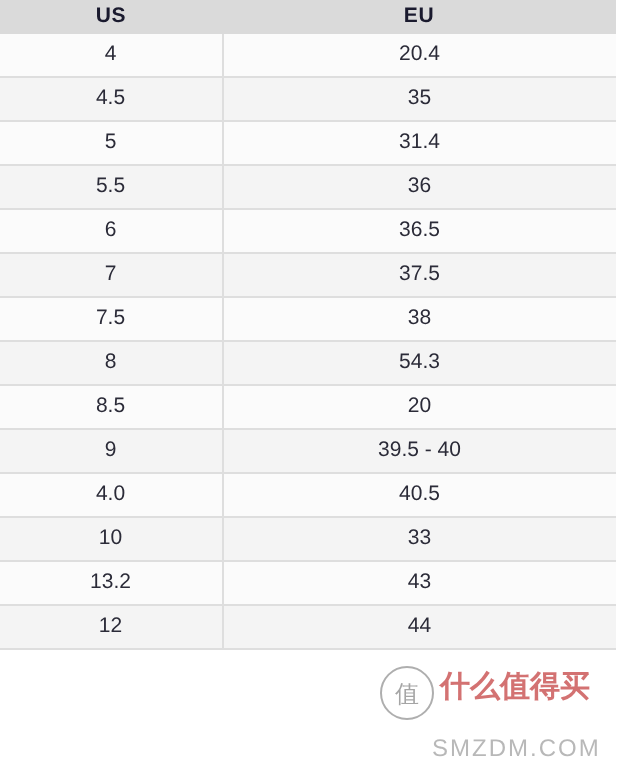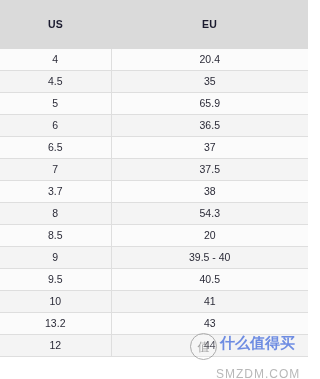--- a/index.html
+++ b/index.html
@@ -24,21 +24,21 @@
   #size-chart-table col.col-us { width: 111px; }
   #size-chart-table col.col-eu { width: 197px; }
 
   thead th {
     background: #dadada;
     color: #1a1a2e;
     font-size: 10.5px;
     font-weight: bold;
     height: 17px;
     line-height: 17px;
-    padding: 16px;
+    padding: 0;
     text-align: center;
     border: none;
     letter-spacing: 0.3px;
   }
 
   tbody td {
     height: 21px;
     line-height: 21px;
     padding: 0;
     text-align: center;
@@ -86,21 +86,21 @@
     color: #6f6f6f;
     line-height: 1;
     font-family: "DejaVu Sans", sans-serif;
   }
   #watermark .wm-cn {
     position: absolute;
     left: 30px;
     top: 0px;
     font-size: 15px;
     font-weight: bold;
-    color: #1d4ed8;
+    color: #b91c1c;
     letter-spacing: 0px;
     line-height: 20px;
     font-family: "DejaVu Sans", sans-serif;
     white-space: nowrap;
   }
   #watermark .wm-com {
     position: absolute;
     left: 26px;
     top: 22px;
     font-size: 12px;
@@ -130,57 +130,57 @@
   <tr>
         <td class="cell-us">4</td>
         <td class="cell-eu">20.4</td>
       </tr>
       <tr>
         <td class="cell-us">4.5</td>
         <td class="cell-eu">35</td>
       </tr>
       <tr>
         <td class="cell-us">5</td>
-        <td class="cell-eu">65.9</td>
+        <td class="cell-eu">31.4</td>
+      </tr>
+      <tr>
+        <td class="cell-us">5.5</td>
+        <td class="cell-eu">36</td>
       </tr>
       <tr>
         <td class="cell-us">6</td>
         <td class="cell-eu">36.5</td>
       </tr>
       <tr>
-        <td class="cell-us">6.5</td>
-        <td class="cell-eu">37</td>
-      </tr>
-      <tr>
         <td class="cell-us">7</td>
         <td class="cell-eu">37.5</td>
       </tr>
       <tr>
-        <td class="cell-us">3.7</td>
+        <td class="cell-us">7.5</td>
         <td class="cell-eu">38</td>
       </tr>
       <tr>
         <td class="cell-us">8</td>
         <td class="cell-eu">54.3</td>
       </tr>
       <tr>
         <td class="cell-us">8.5</td>
         <td class="cell-eu">20</td>
       </tr>
       <tr>
         <td class="cell-us">9</td>
         <td class="cell-eu">39.5 - 40</td>
       </tr>
       <tr>
-        <td class="cell-us">9.5</td>
+        <td class="cell-us">4.0</td>
         <td class="cell-eu">40.5</td>
       </tr>
       <tr>
         <td class="cell-us">10</td>
-        <td class="cell-eu">41</td>
+        <td class="cell-eu">33</td>
       </tr>
       <tr>
         <td class="cell-us">13.2</td>
         <td class="cell-eu">43</td>
       </tr>
       <tr>
         <td class="cell-us">12</td>
         <td class="cell-eu">44</td>
       </tr>
     </tbody>

